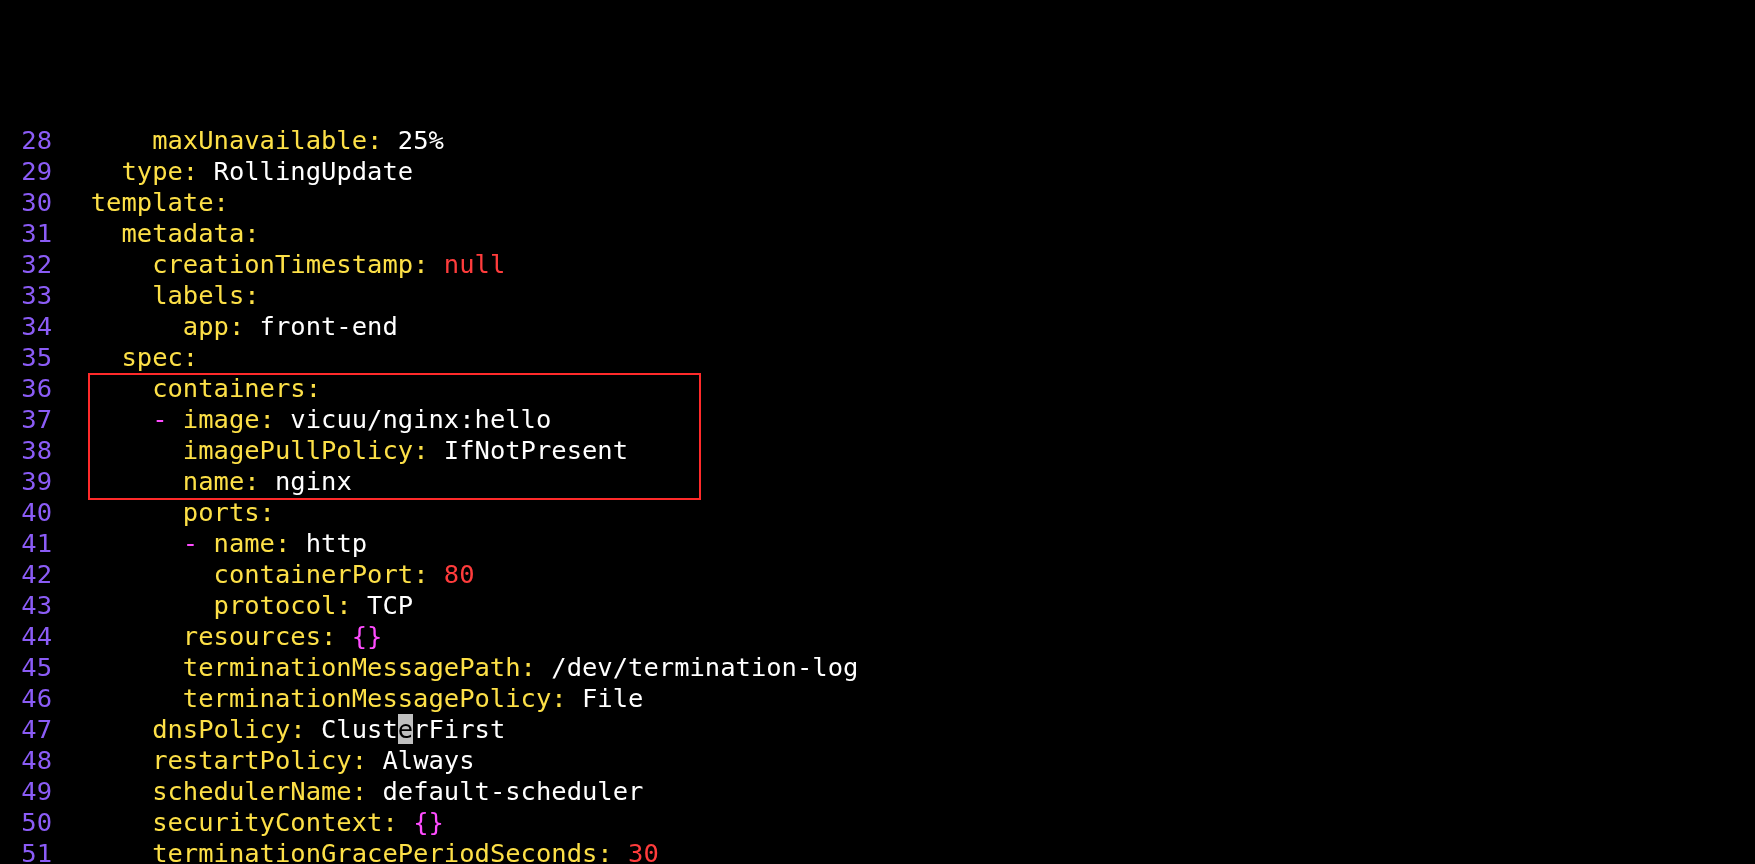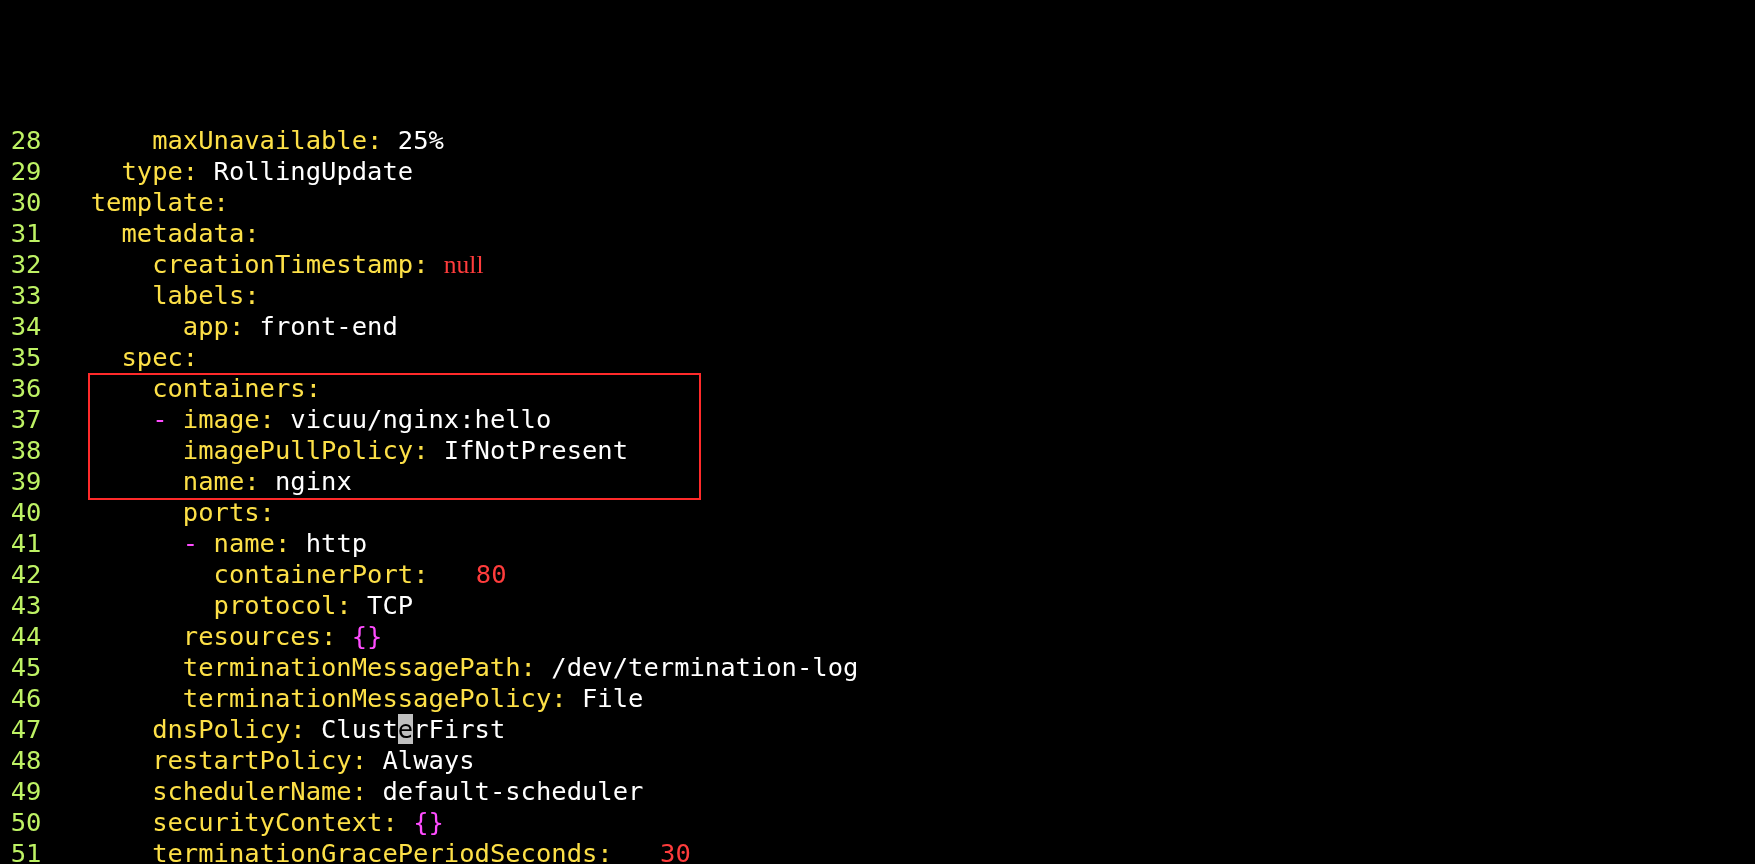--- a/index.html
+++ b/index.html
@@ -10,32 +10,32 @@
     line-height: 31px;
     white-space: pre;
     color: #ffffff;
     width: 1755px;
     height: 864px;
     overflow: hidden;
     padding-top: 1px;
   }
   .row { display: flex; }
   .ln {
-    color: #bef264;
+    color: #8b5cf6;
     width: 60px;
-    text-align: center;
+    text-align: right;
     padding-right: 8px;
     flex-shrink: 0;
     user-select: none;
   }
   .code { position: relative; flex: 1; }
   .key { color: #fde047; }
   .str { color: #ffffff; text-align: center; }
-  .null { color: #ff3c3c; font-family: Liberation Serif, serif; }
-  .num { color: #ff3c3c; margin-left: 32px; }
+  .null { color: #ff3c3c; }
+  .num { color: #ff3c3c; }
   .brc { color: #ff4cff; }
   .dash { color: #ff4cff; }
   .cursor {
     background: #c0c0c0;
     color: #000000;
   }
   .hlbox {
     position: absolute;
     border: 2px solid #ff2a2a;
     pointer-events: none;

